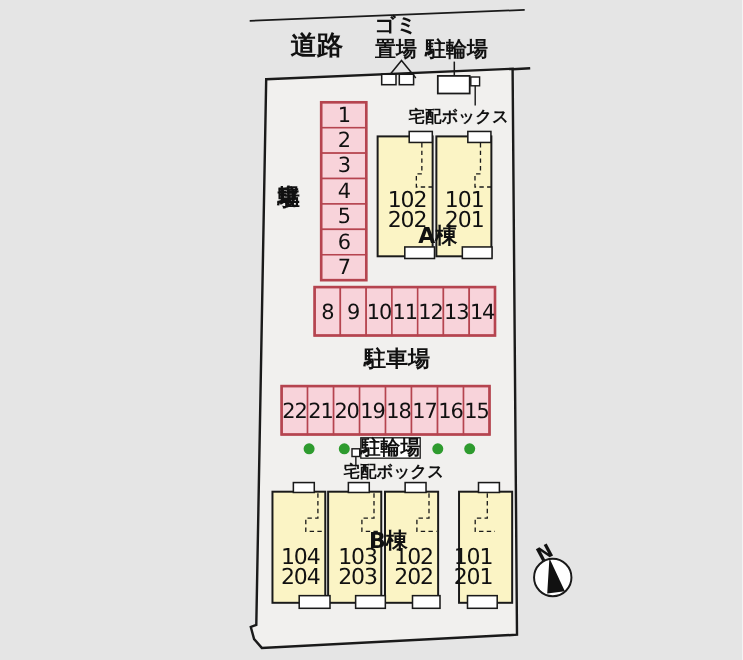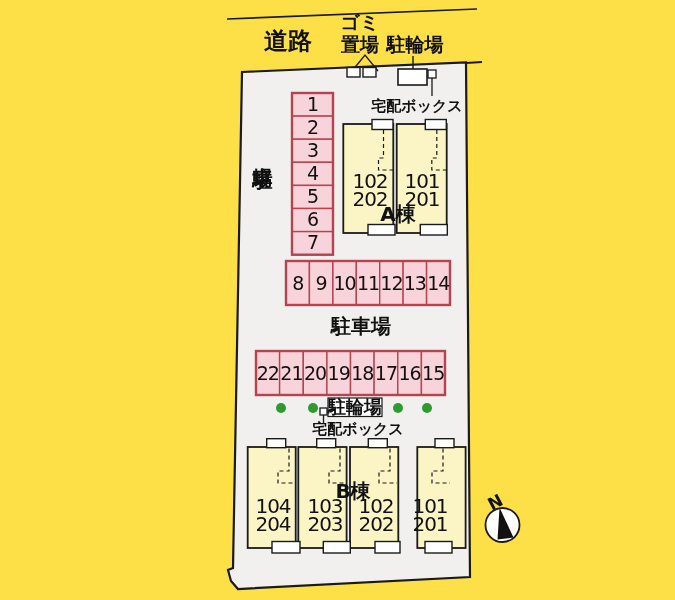--- a/index.html
+++ b/index.html
@@ -1,16 +1,16 @@
 <!DOCTYPE html>
 <html><head>
 <meta charset="utf-8">
 <style>
   html,body{margin:0;padding:0;background:#ffffff;}
-  .canvas{position:relative;width:675px;height:600px;background:#fde047;overflow:hidden;
+  .canvas{position:relative;width:675px;height:600px;background:#e5e5e5;overflow:hidden;
           font-family:"DejaVu Sans",sans-serif;}
   svg{display:block;}
   text{fill:#111111;font-family:"DejaVu Sans",sans-serif;}
   .jp{font-weight:bold;}
   .num{font-weight:normal;letter-spacing:-1px;}
   .vtext{writing-mode:vertical-rl;text-orientation:upright;}
 </style>
 </head>
 <body>
 

